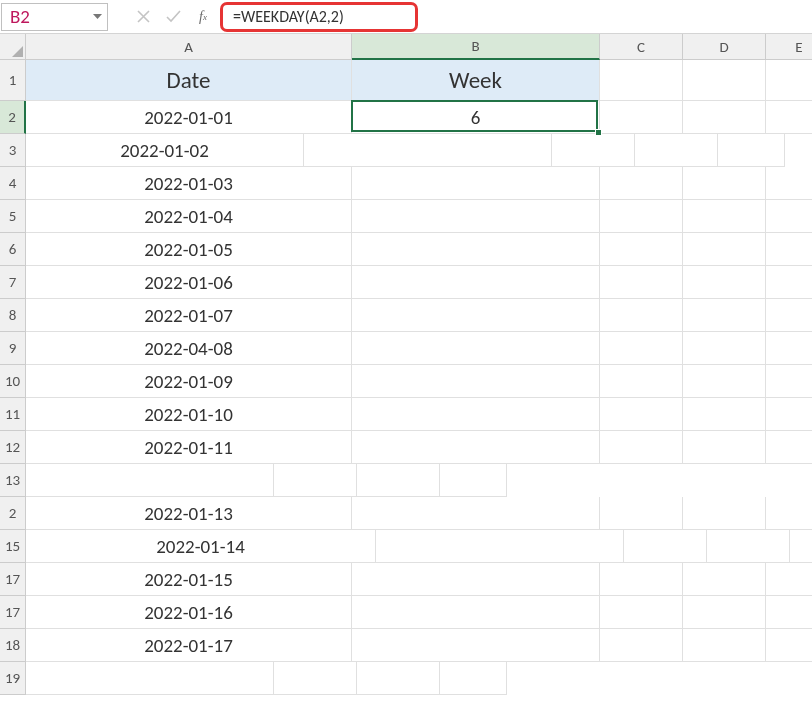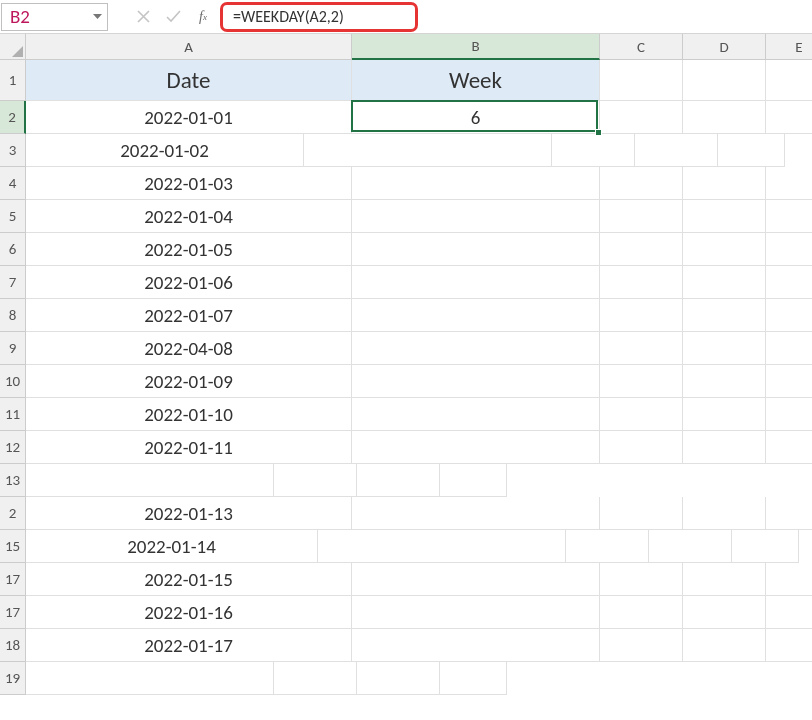--- a/index.html
+++ b/index.html
@@ -314,21 +314,21 @@
         <div class="cell norm" style="width: 67px;"></div>
       </div>
       <div class="row">
         <div class="cell norm" style="width: 326px;">2022-01-13</div>
         <div class="cell norm" style="width: 248px;"></div>
         <div class="cell norm" style="width: 83px;"></div>
         <div class="cell norm" style="width: 83px;"></div>
         <div class="cell norm" style="width: 67px;"></div>
       </div>
       <div class="row">
-        <div class="cell norm" style="width: 292px;">2022-01-14</div>
+        <div class="cell norm" style="width: 350px;">2022-01-14</div>
         <div class="cell norm" style="width: 248px;"></div>
         <div class="cell norm" style="width: 83px;"></div>
         <div class="cell norm" style="width: 83px;"></div>
         <div class="cell norm" style="width: 67px;"></div>
       </div>
       <div class="row">
         <div class="cell norm" style="width: 326px;">2022-01-15</div>
         <div class="cell norm" style="width: 248px;"></div>
         <div class="cell norm" style="width: 83px;"></div>
         <div class="cell norm" style="width: 83px;"></div>

